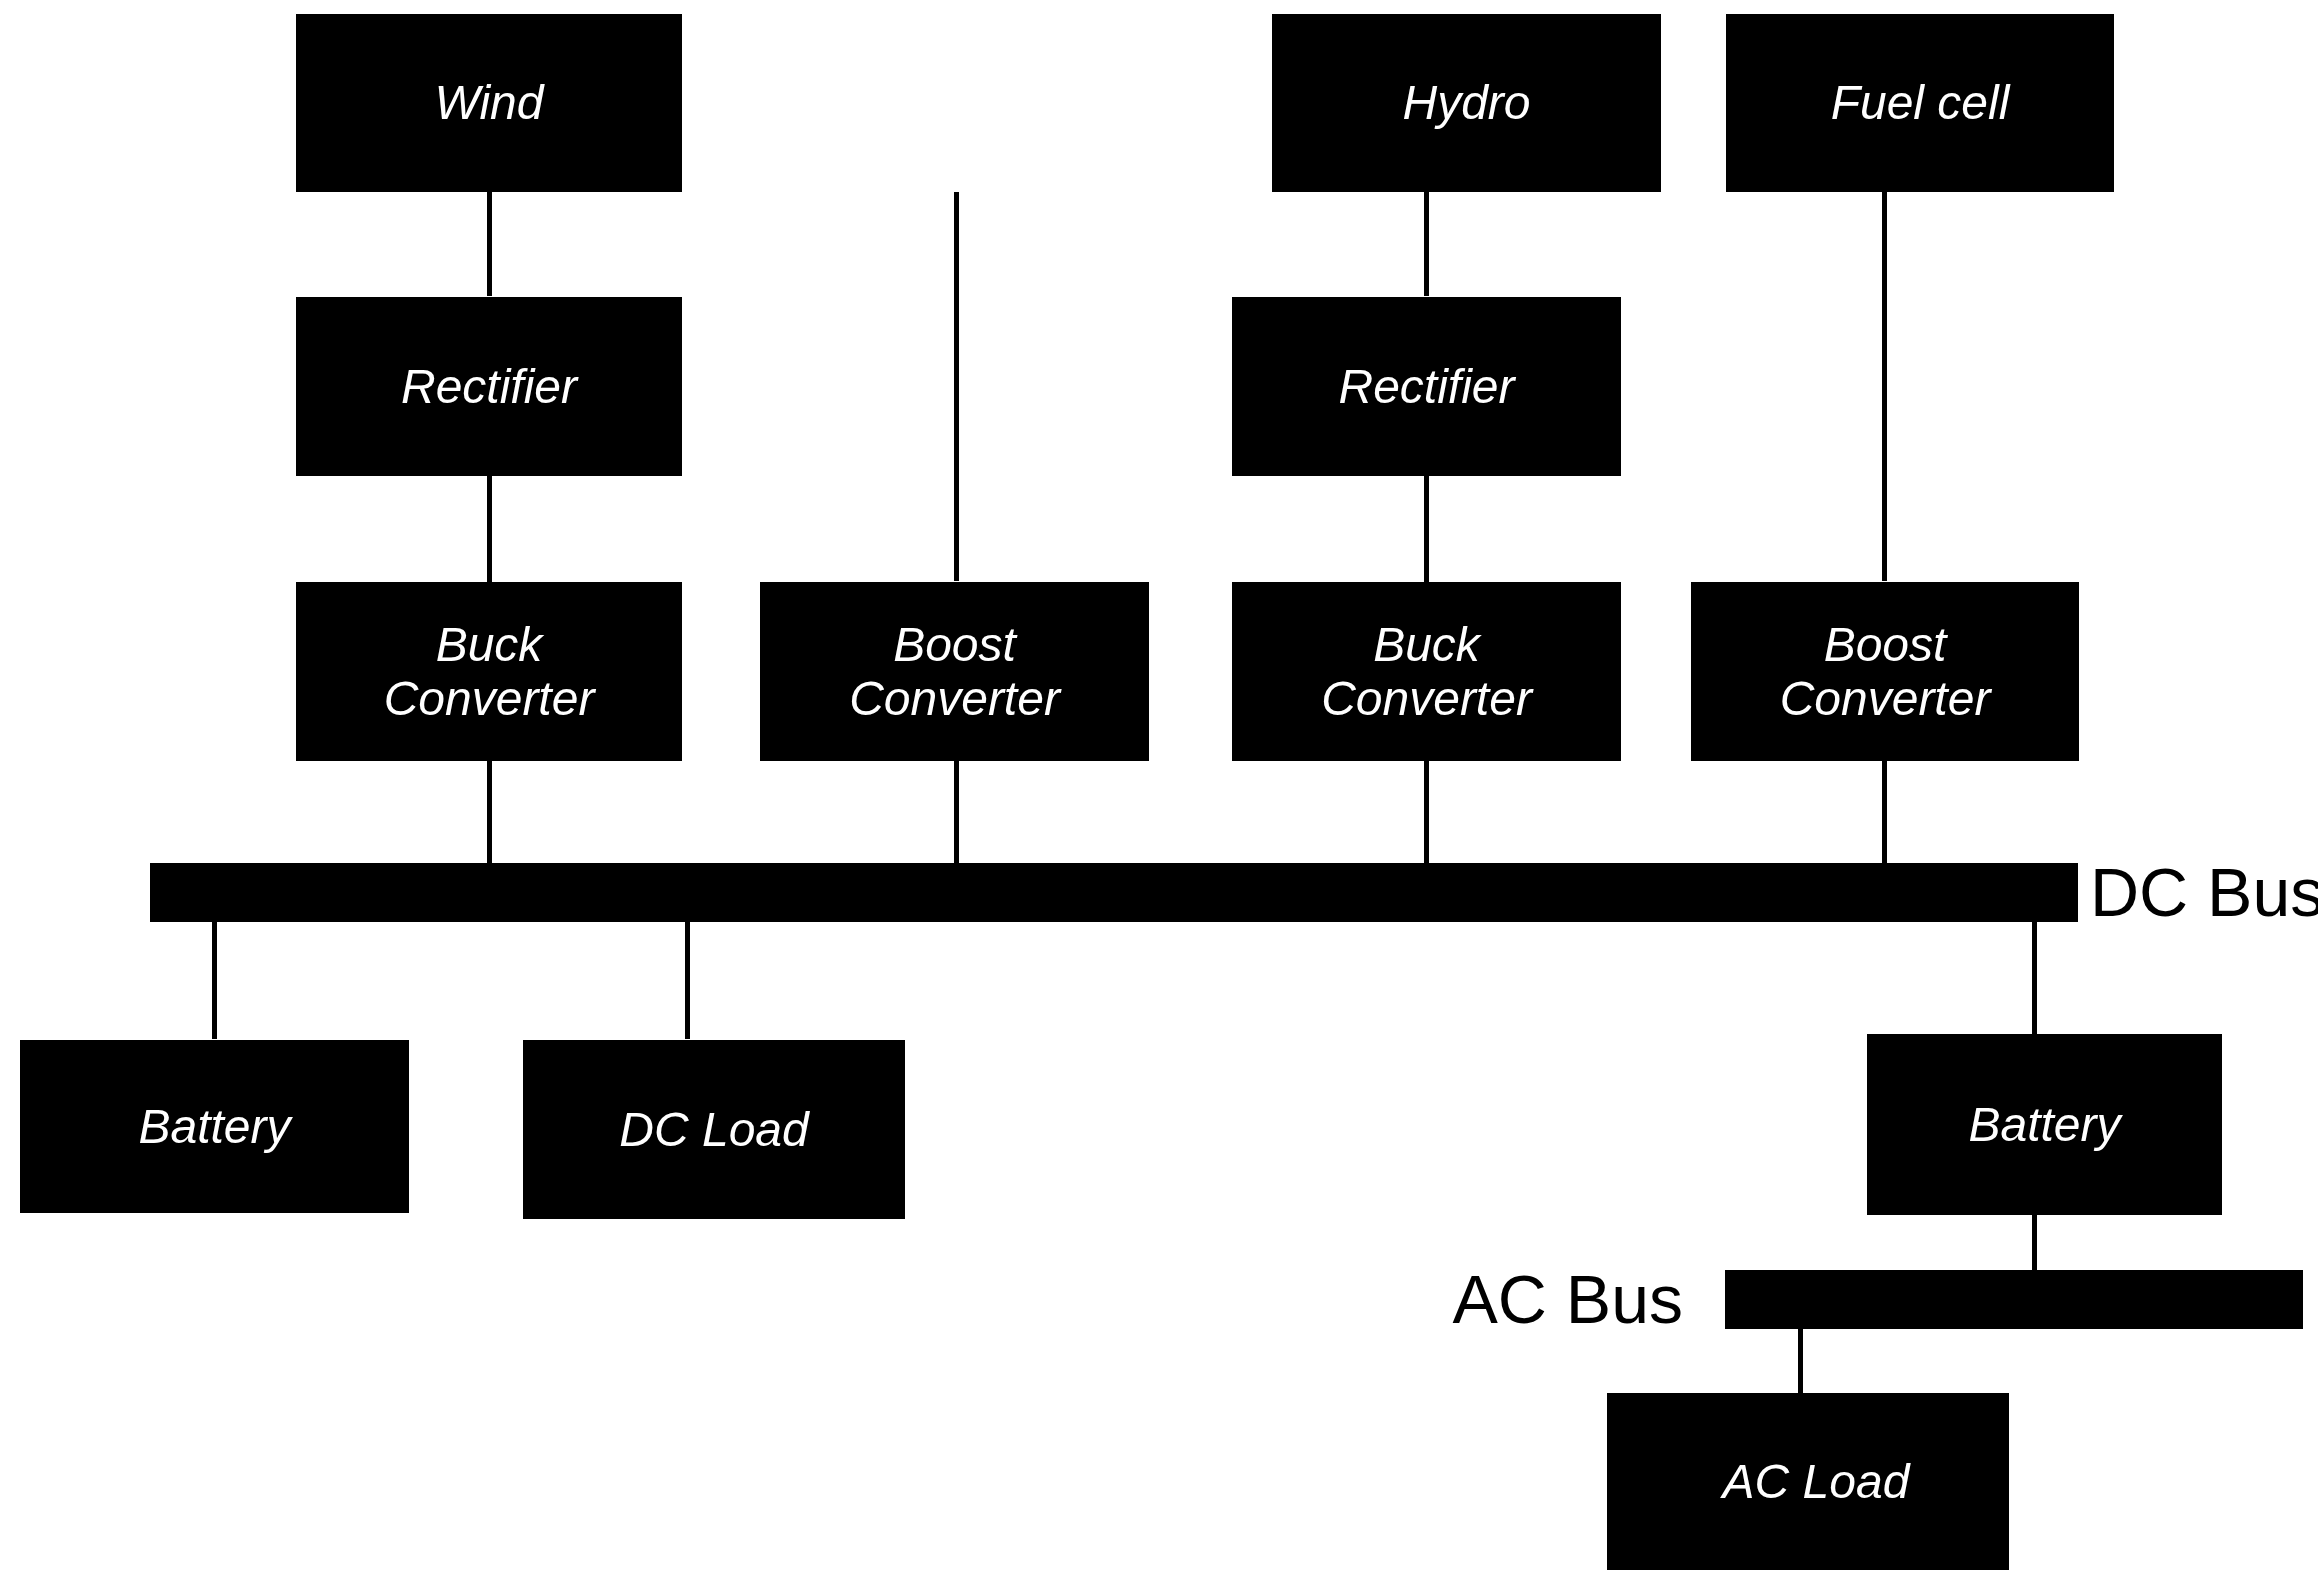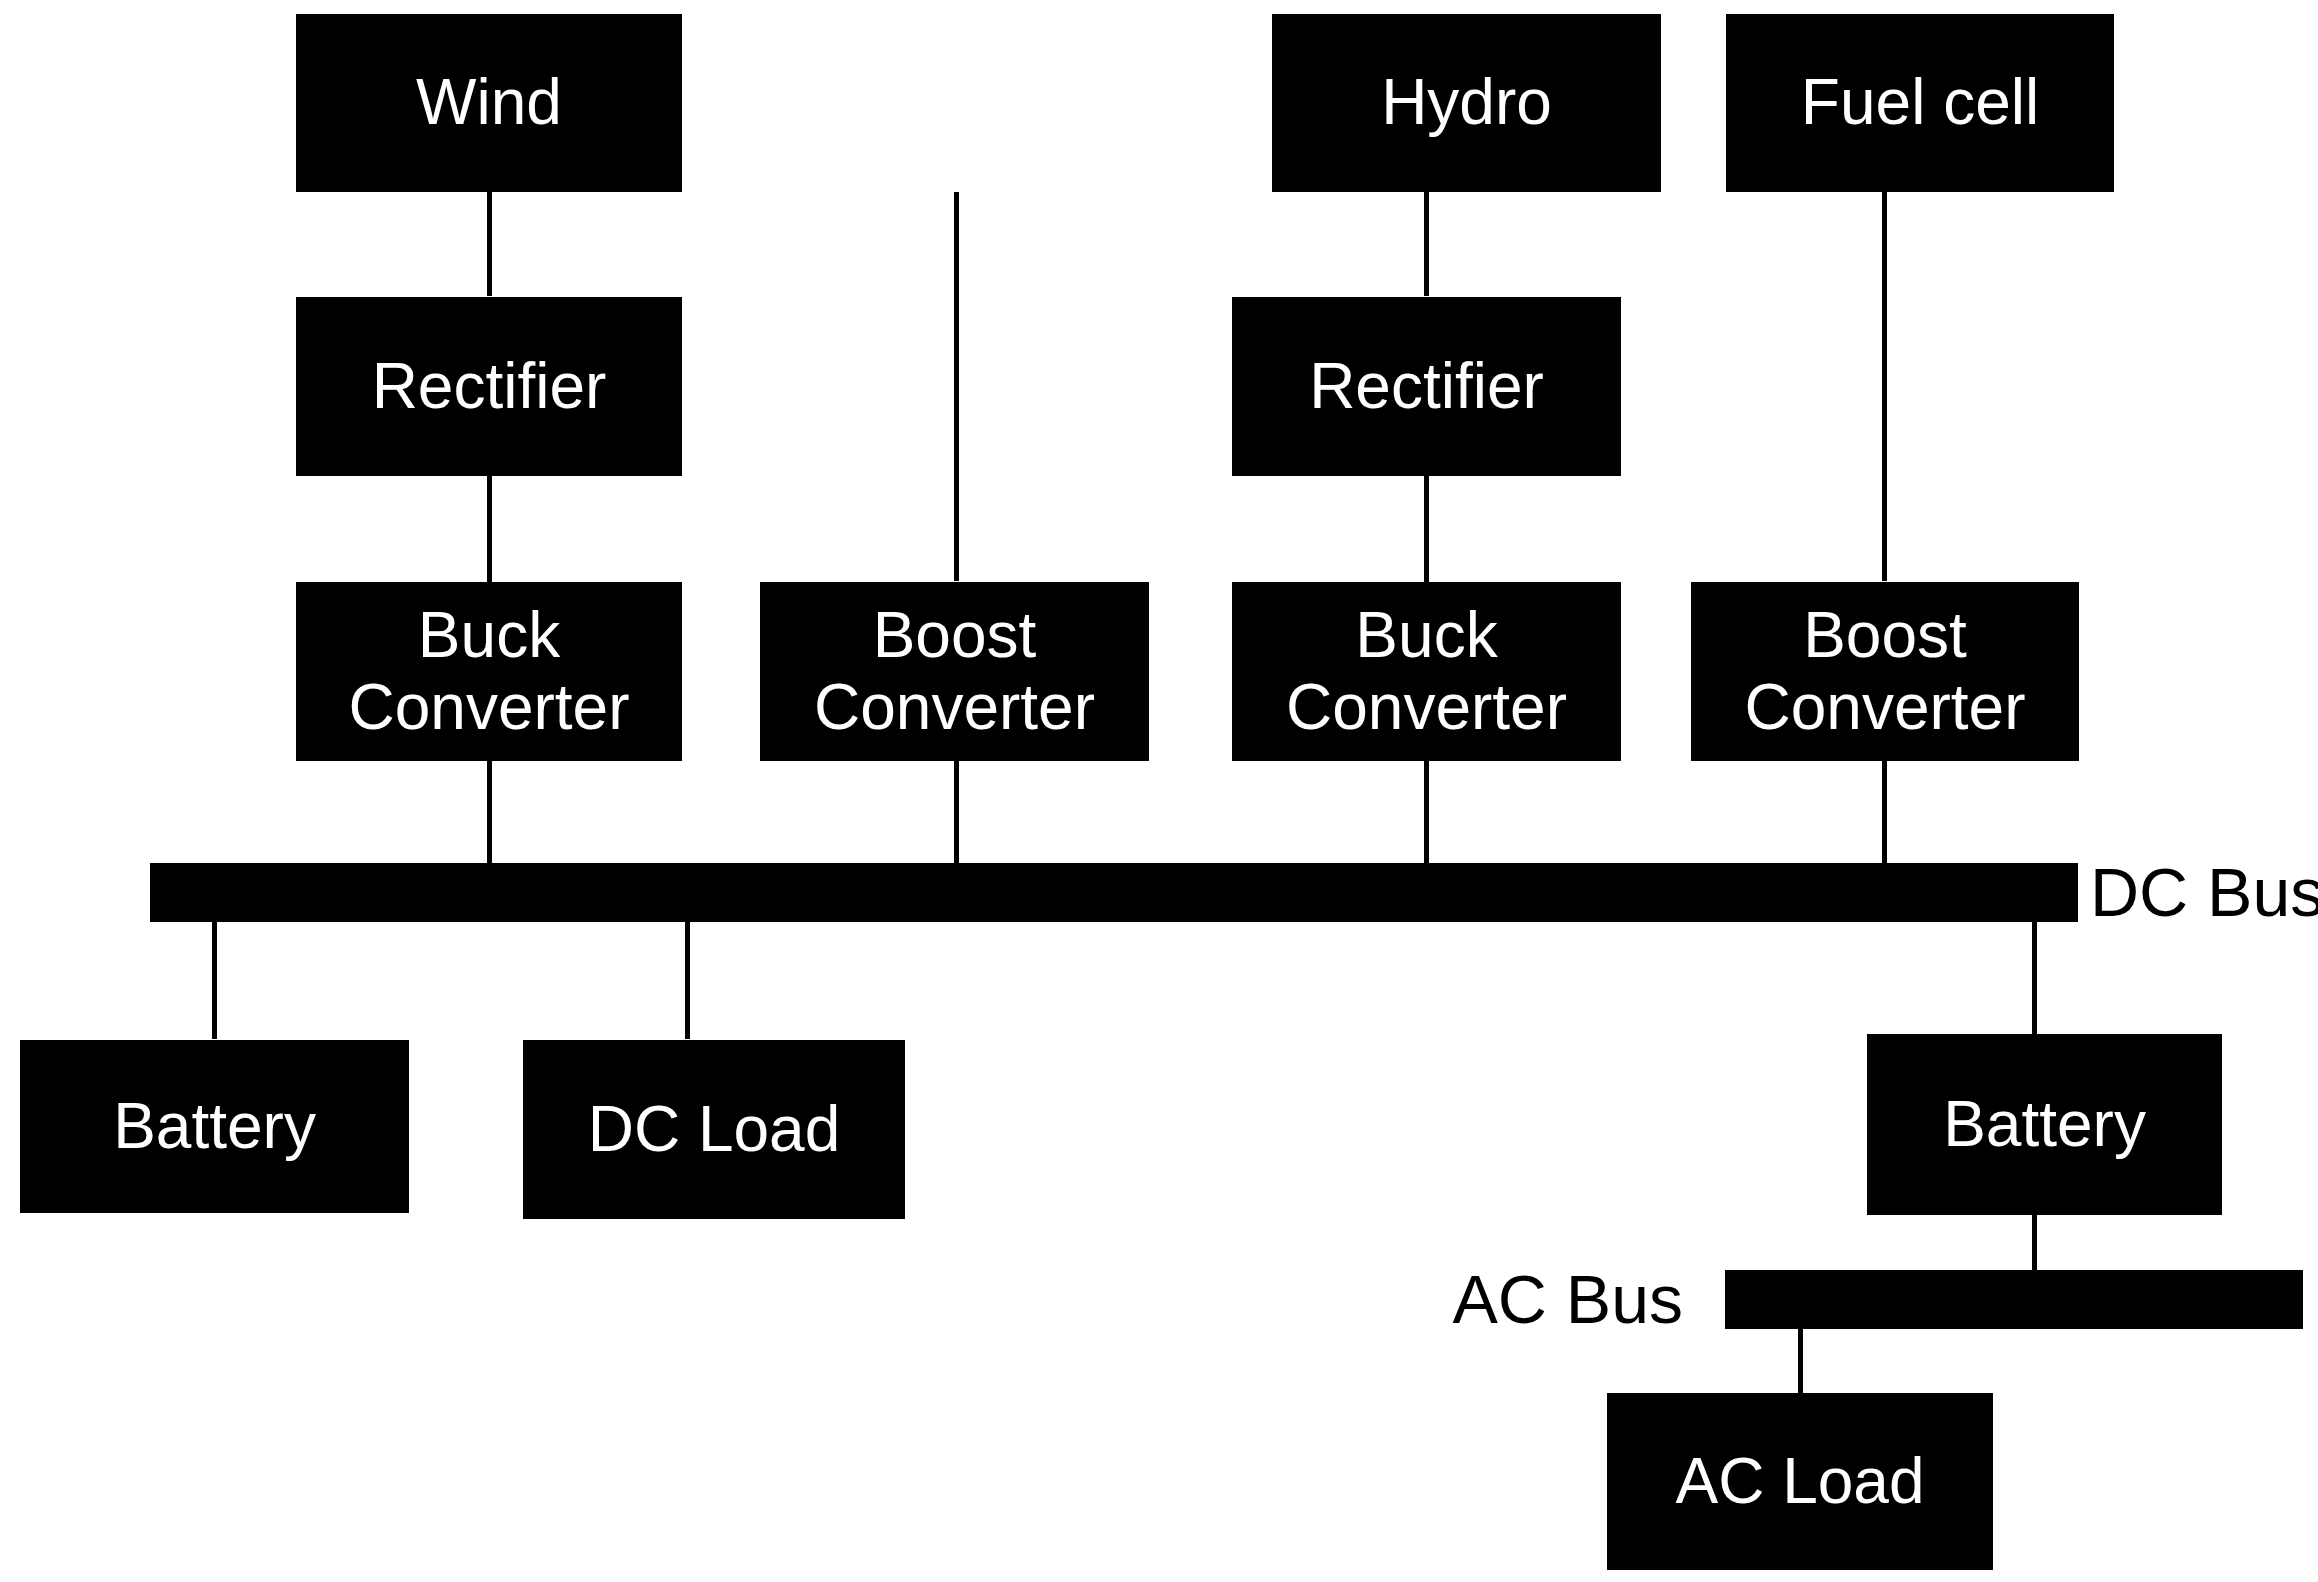--- a/index.html
+++ b/index.html
@@ -16,23 +16,24 @@
     font-family: "Liberation Sans", sans-serif;
   }
   .node {
     position: absolute;
     background: #000000;
     color: #ffffff;
     display: flex;
     align-items: center;
     justify-content: center;
     text-align: center;
-    font-size: 64px;
+    font-size: 48px;
     line-height: 1.12;
     white-space: pre-line;
+    font-style: italic;
   }
   .vline {
     position: absolute;
     width: 4.8px;
     background: #000000;
   }
   .bus-bar {
     position: absolute;
     background: #000000;
   }
@@ -95,21 +96,21 @@
   <div class="node" style="left:523px; top:1040px; width:382px; height:179px;">
     <span>DC Load</span>
   </div>
   <div class="node" style="left:1867px; top:1034px; width:355px; height:181px;">
     <span>Battery</span>
   </div>
 
   <div class="bus-bar" style="left:1725px; top:1270px; width:578px; height:59px;"></div>
   <div class="bus-label right-align" style="right:636px; top:1299px;">AC Bus</div>
 
-  <div class="node" style="left:1607px; top:1393px; width:386px; height:177px;">
+  <div class="node" style="left:1607px; top:1393px; width:386px; height:177px;padding-left:16px;">
     <span>AC Load</span>
   </div>
 
   <div class="vline" style="left:487px; top:192px; height:104px;"></div>
   <div class="vline" style="left:487px; top:476px; height:106px;"></div>
   <div class="vline" style="left:487px; top:760px; height:103px;"></div>
 
   <div class="vline" style="left:954px; top:192px; height:389px;"></div>
   <div class="vline" style="left:954px; top:760px; height:103px;"></div>
 

